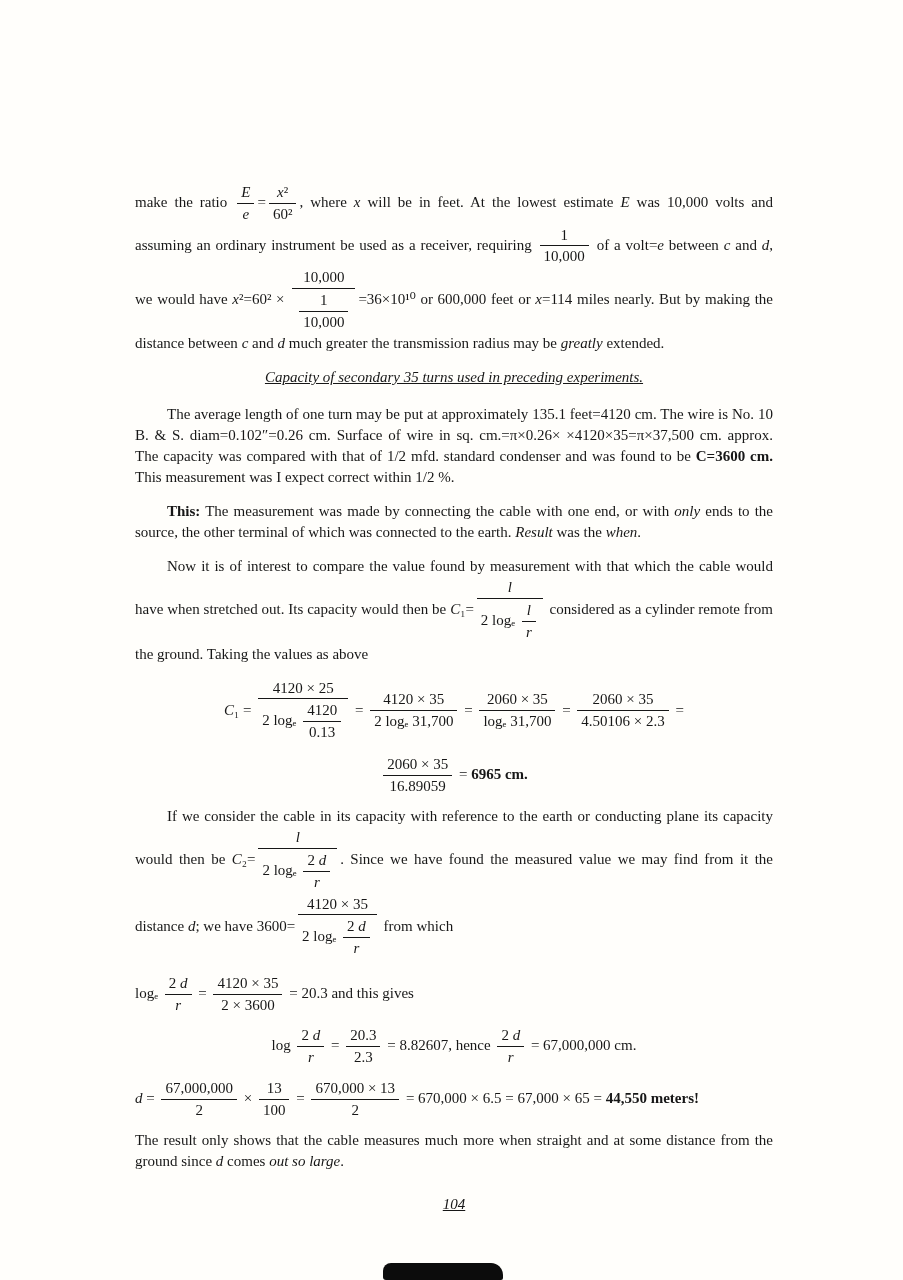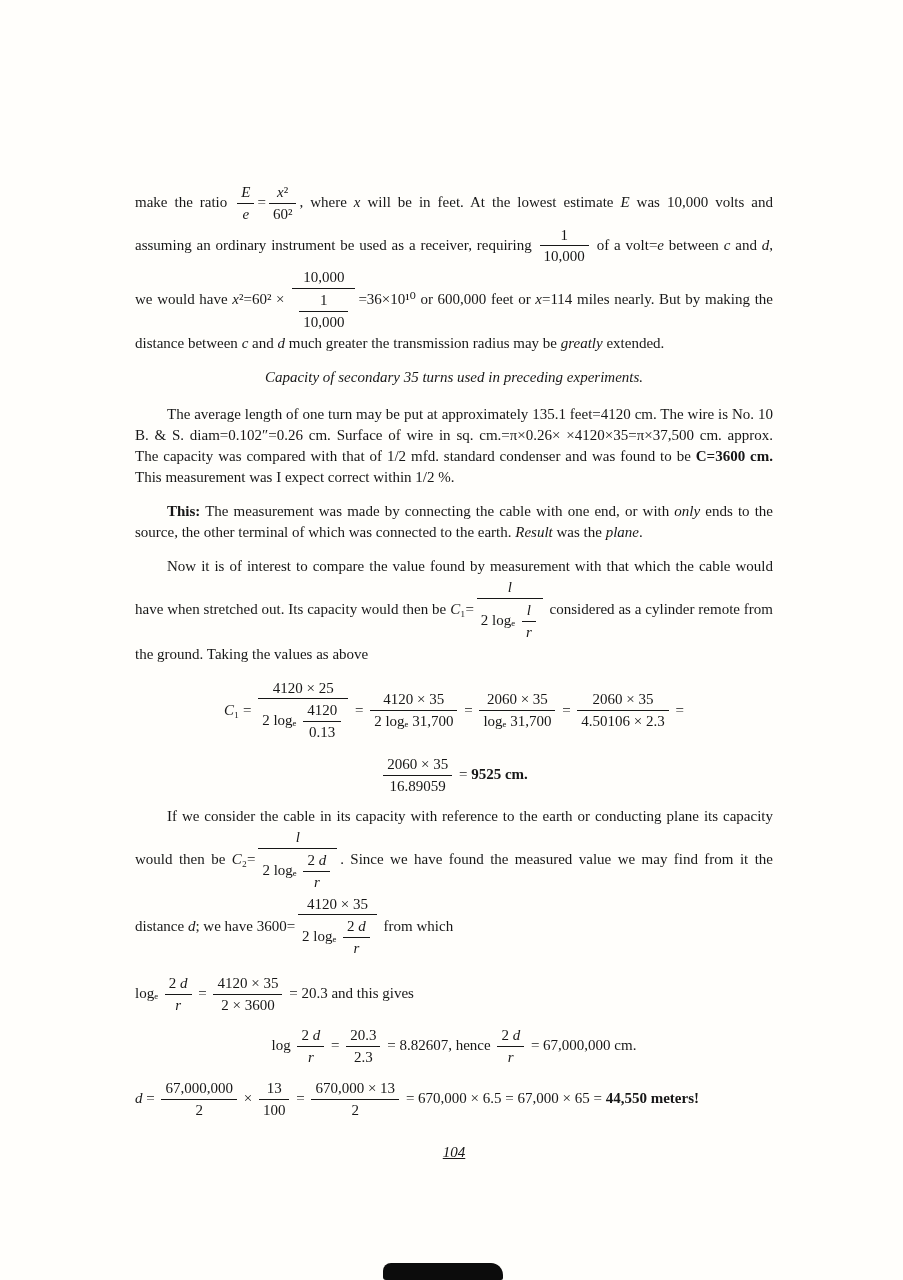--- a/index.html
+++ b/index.html
@@ -14,21 +14,21 @@
   }
   .content {
     position: absolute;
     left: 135px; top: 182px;
     width: 638px;
     font-size: 15px;
     line-height: 21px;
   }
   .para { margin: 0 0 13px 0; text-align: justify; }
   .indent { text-indent: 32px; }
-  .heading { margin: 4px 0 16px 0; text-align: center; font-style: italic; }
+  .heading { margin: 4px 0 16px 0; text-align: center; font-style: italic; text-decoration: underline; }
   .equation { margin: 2px 0 10px 0; text-align: left; }
   .center { text-align: center; }
   .i { font-style: italic; }
   .b { font-weight: bold; }
   .frac {
     display: inline-block;
     vertical-align: middle;
     text-align: center;
     margin: 1px 3px;
     line-height: 1.25;
@@ -46,24 +46,25 @@
   }
 </style>
 </head>
 <body>
 
 <div class="page">
   <div class="content">
     <p class="para"><span>make the ratio </span><span class="frac"><span class="num"><span class="i">E</span></span><span class="den"><span class="i">e</span></span></span><span>=</span><span class="frac"><span class="num"><span class="i">x</span><span>²</span></span><span class="den"><span>60²</span></span></span><span>, where </span><span class="i">x</span><span> will be in feet. At the lowest estimate </span><span class="i">E</span><span> was 10,000 volts and assuming an ordinary instrument be used as a receiver, requiring </span><span class="frac"><span class="num"><span>1</span></span><span class="den"><span>10,000</span></span></span><span> of a volt=</span><span class="i">e</span><span> between </span><span class="i">c</span><span> and </span><span class="i">d</span><span>, we would have </span><span class="i">x</span><span>²=60² × </span><span class="frac"><span class="num"><span>10,000</span></span><span class="den"><span class="frac"><span class="num"><span>1</span></span><span class="den"><span>10,000</span></span></span></span></span><span>=36×10¹⁰ or 600,000 feet or </span><span class="i">x</span><span>=114 miles nearly. But by making the distance between </span><span class="i">c</span><span> and </span><span class="i">d</span><span> much greater the transmission radius may be </span><span class="i">greatly</span><span> extended.</span></p>
     <p class="heading"><span class="i">Capacity of secondary 35 turns used in preceding experiments.</span></p>
     <p class="para indent"><span>The average length of one turn may be put at approximately 135.1 feet=4120 cm. The wire is No. 10 B. &amp; S. diam=0.102″=0.26 cm. Surface of wire in sq. cm.=π×0.26× ×4120×35=π×37,500 cm. approx. The capacity was compared with that of 1/2 mfd. standard condenser and was found to be </span><span class="b">C=3600 cm.</span><span> This measurement was I expect correct within 1/2 %.</span></p>
-    <p class="para indent"><span class="b">This:</span><span> The measurement was made by connecting the cable with one end, or with </span><span class="i">only</span><span> ends to the source, the other terminal of which was connected to the earth. </span><span class="i">Result</span><span> was the </span><span class="i">plane</span><span>.</span></p>
+    <p class="para indent"><span class="b">This:</span><span> The measurement was made by connecting the cable with one end, or with </span><span class="i">only</span><span> ends to the source, the other terminal of which was connected to the earth. </span><span class="i">Result</span><span> was the </span><span class="i">when</span><span>.</span></p>
     <p class="para indent"><span>Now it is of interest to compare the value found by measurement with that which the cable would have when stretched out. Its capacity would then be </span><span class="i">C</span><span>₁=</span><span class="frac"><span class="num"><span class="i">l</span></span><span class="den"><span>2 logₑ </span><span class="frac"><span class="num"><span class="i">l</span></span><span class="den"><span class="i">r</span></span></span></span></span><span> considered as a cylinder remote from the ground. Taking the values as above</span></p>
     <p class="equation center"><span class="i">C</span><span>₁ = </span><span class="frac"><span class="num"><span>4120 × 25</span></span><span class="den"><span>2 logₑ </span><span class="frac"><span class="num"><span>4120</span></span><span class="den"><span>0.13</span></span></span></span></span><span> = </span><span class="frac"><span class="num"><span>4120 × 35</span></span><span class="den"><span>2 logₑ 31,700</span></span></span><span> = </span><span class="frac"><span class="num"><span>2060 × 35</span></span><span class="den"><span>logₑ 31,700</span></span></span><span> = </span><span class="frac"><span class="num"><span>2060 × 35</span></span><span class="den"><span>4.50106 × 2.3</span></span></span><span> =</span></p>
-    <p class="equation center"><span class="frac"><span class="num"><span>2060 × 35</span></span><span class="den"><span>16.89059</span></span></span><span> = </span><span class="b">9525 cm.</span></p>
+    <p class="equation center"><span class="frac"><span class="num"><span>2060 × 35</span></span><span class="den"><span>16.89059</span></span></span><span> = </span><span class="b">6965 cm.</span></p>
     <p class="para indent"><span>If we consider the cable in its capacity with reference to the earth or conducting plane its capacity would then be </span><span class="i">C</span><span>₂=</span><span class="frac"><span class="num"><span class="i">l</span></span><span class="den"><span>2 logₑ </span><span class="frac"><span class="num"><span>2 </span><span class="i">d</span></span><span class="den"><span class="i">r</span></span></span></span></span><span>. Since we have found the measured value we may find from it the distance </span><span class="i">d</span><span>; we have 3600=</span><span class="frac"><span class="num"><span>4120 × 35</span></span><span class="den"><span>2 logₑ </span><span class="frac"><span class="num"><span>2 </span><span class="i">d</span></span><span class="den"><span class="i">r</span></span></span></span></span><span> from which</span></p>
     <p class="equation"><span>logₑ </span><span class="frac"><span class="num"><span>2 </span><span class="i">d</span></span><span class="den"><span class="i">r</span></span></span><span> = </span><span class="frac"><span class="num"><span>4120 × 35</span></span><span class="den"><span>2 × 3600</span></span></span><span> = 20.3  and  this  gives</span></p>
     <p class="equation center"><span>log </span><span class="frac"><span class="num"><span>2 </span><span class="i">d</span></span><span class="den"><span class="i">r</span></span></span><span> = </span><span class="frac"><span class="num"><span>20.3</span></span><span class="den"><span>2.3</span></span></span><span> = 8.82607,  hence </span><span class="frac"><span class="num"><span>2 </span><span class="i">d</span></span><span class="den"><span class="i">r</span></span></span><span> = 67,000,000 cm.</span></p>
     <p class="equation"><span class="i">d</span><span> = </span><span class="frac"><span class="num"><span>67,000,000</span></span><span class="den"><span>2</span></span></span><span> × </span><span class="frac"><span class="num"><span>13</span></span><span class="den"><span>100</span></span></span><span> = </span><span class="frac"><span class="num"><span>670,000 × 13</span></span><span class="den"><span>2</span></span></span><span> = 670,000 × 6.5 = 67,000 × 65 = </span><span class="b">44,550 meters!</span></p>
+    <p class="para"><span>The result only shows that the cable measures much more when straight and at some distance from the ground since </span><span class="i">d</span><span> comes </span><span class="i">out so large</span><span>.</span></p>
     <p class="page-number">104</p>
   </div>
   <div class="scan-artifact"></div>
 </div>
 
 </body></html>

